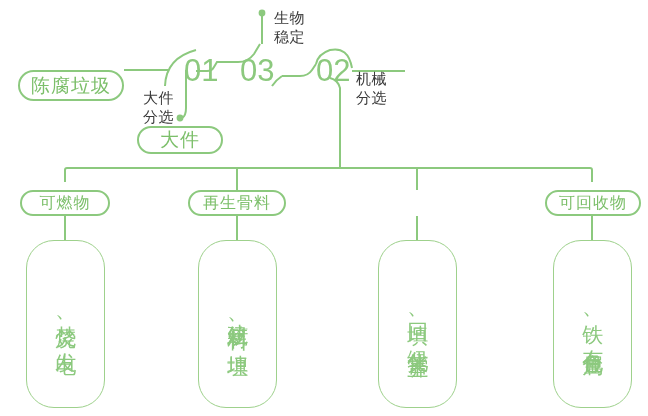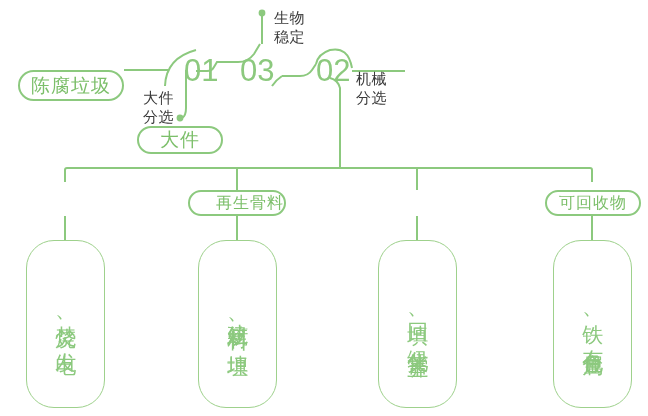--- a/index.html
+++ b/index.html
@@ -136,21 +136,24 @@
   <div class="note" style="left:274px;top:8px;width:60px;">生物
 稳定</div>
 
   <div class="note" style="left:356px;top:69px;width:60px;">机械
 分选</div>
 
   <div class="pill" style="left:137px;top:126px;width:86px;height:28px;font-size:19px;">
     <span>大件</span>
   </div>
 
-  <div class="pill" style="left:188px;top:190px;width:98px;height:26px;font-size:16px;justify-content:flex-end;">
+  <div class="pill" style="left:20px;top:190px;width:90px;height:26px;font-size:16px;">
+    <span>可燃物</span>
+  </div>
+  <div class="pill" style="left:188px;top:190px;width:98px;height:26px;font-size:16px;">
     <span>再生骨料</span>
   </div>
   <div class="pill" style="left:545px;top:190px;width:96px;height:26px;font-size:16px;">
     <span>可回收物</span>
   </div>
 
   <div class="vbox" style="left:26px;top:240px;width:79px;height:168px;">
     <div class="vtext">焚烧、发电</div>
   </div>
 

